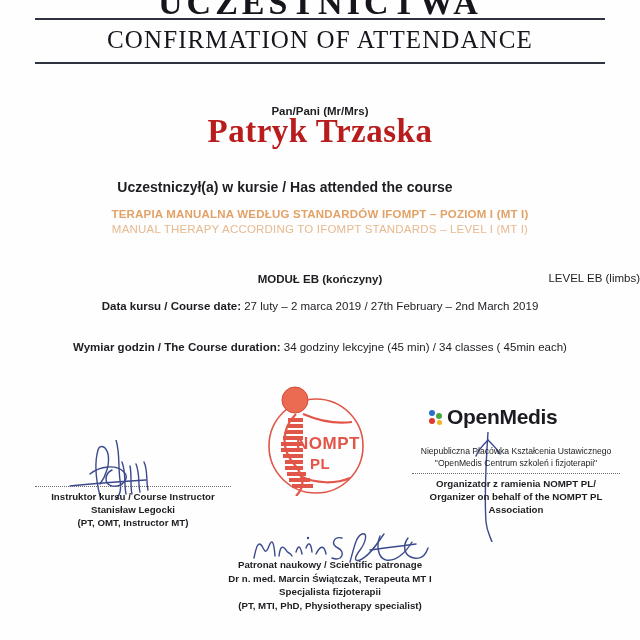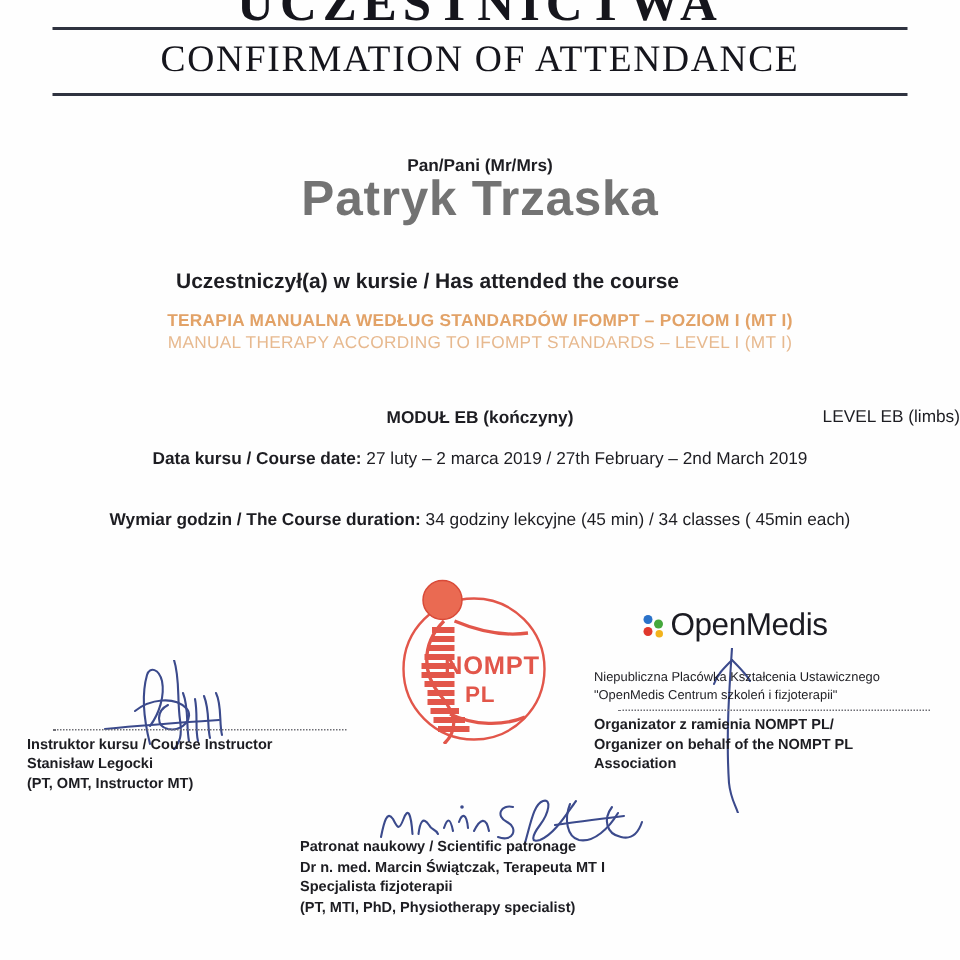--- a/index.html
+++ b/index.html
@@ -69,24 +69,24 @@
     font-weight: bold;
     color: #1d1d22;
     margin-top: 24px;
   }
   .recipient-name {
     position: absolute;
     top: 113px;
     left: 0;
     width: 640px;
     text-align: center;
-    font-family: Liberation Sans, sans-serif;
+    font-family: Liberation Serif, serif;
     font-weight: bold;
     font-size: 33px;
-    color: #737373;
+    color: #b91c1c;
     letter-spacing: 0.5px;
   }
 
   .attended-line {
     position: absolute;
     top: 179px;
     left: 0;
     width: 570px;
     text-align: center;
     font-size: 14px;
@@ -195,27 +195,27 @@
     height: 16px;
     margin-right: 3px;
   }
   .om-dot { position: absolute; border-radius: 50%; }
   .om-dot.d1 { width: 6px; height: 6px; left: 0px;  top: 1px;  background: #2a72c9; }
   .om-dot.d2 { width: 6px; height: 6px; left: 7px;  top: 4px;  background: #45a83c; }
   .om-dot.d3 { width: 6px; height: 6px; left: 0px;  top: 9px;  background: #e0382c; }
   .om-dot.d4 { width: 5px; height: 5px; left: 8px;  top: 11px; background: #f2b31c; }
   .om-word {
     font-size: 21px;
-    font-weight: normal;
+    font-weight: bold;
     color: #1b1b22;
     letter-spacing: -0.3px;
   }
 
   
-  .sig-block { position: absolute; }
+  .sig-block { position: absolute; text-align: center; }
   .sig-divider {
     border-top: 1px dotted #6e6e75;
     margin: 0 auto 3px auto;
   }
   .sig-line {
     font-size: 9.7px;
     font-weight: bold;
     color: #1d1d22;
     line-height: 13px;
   }

